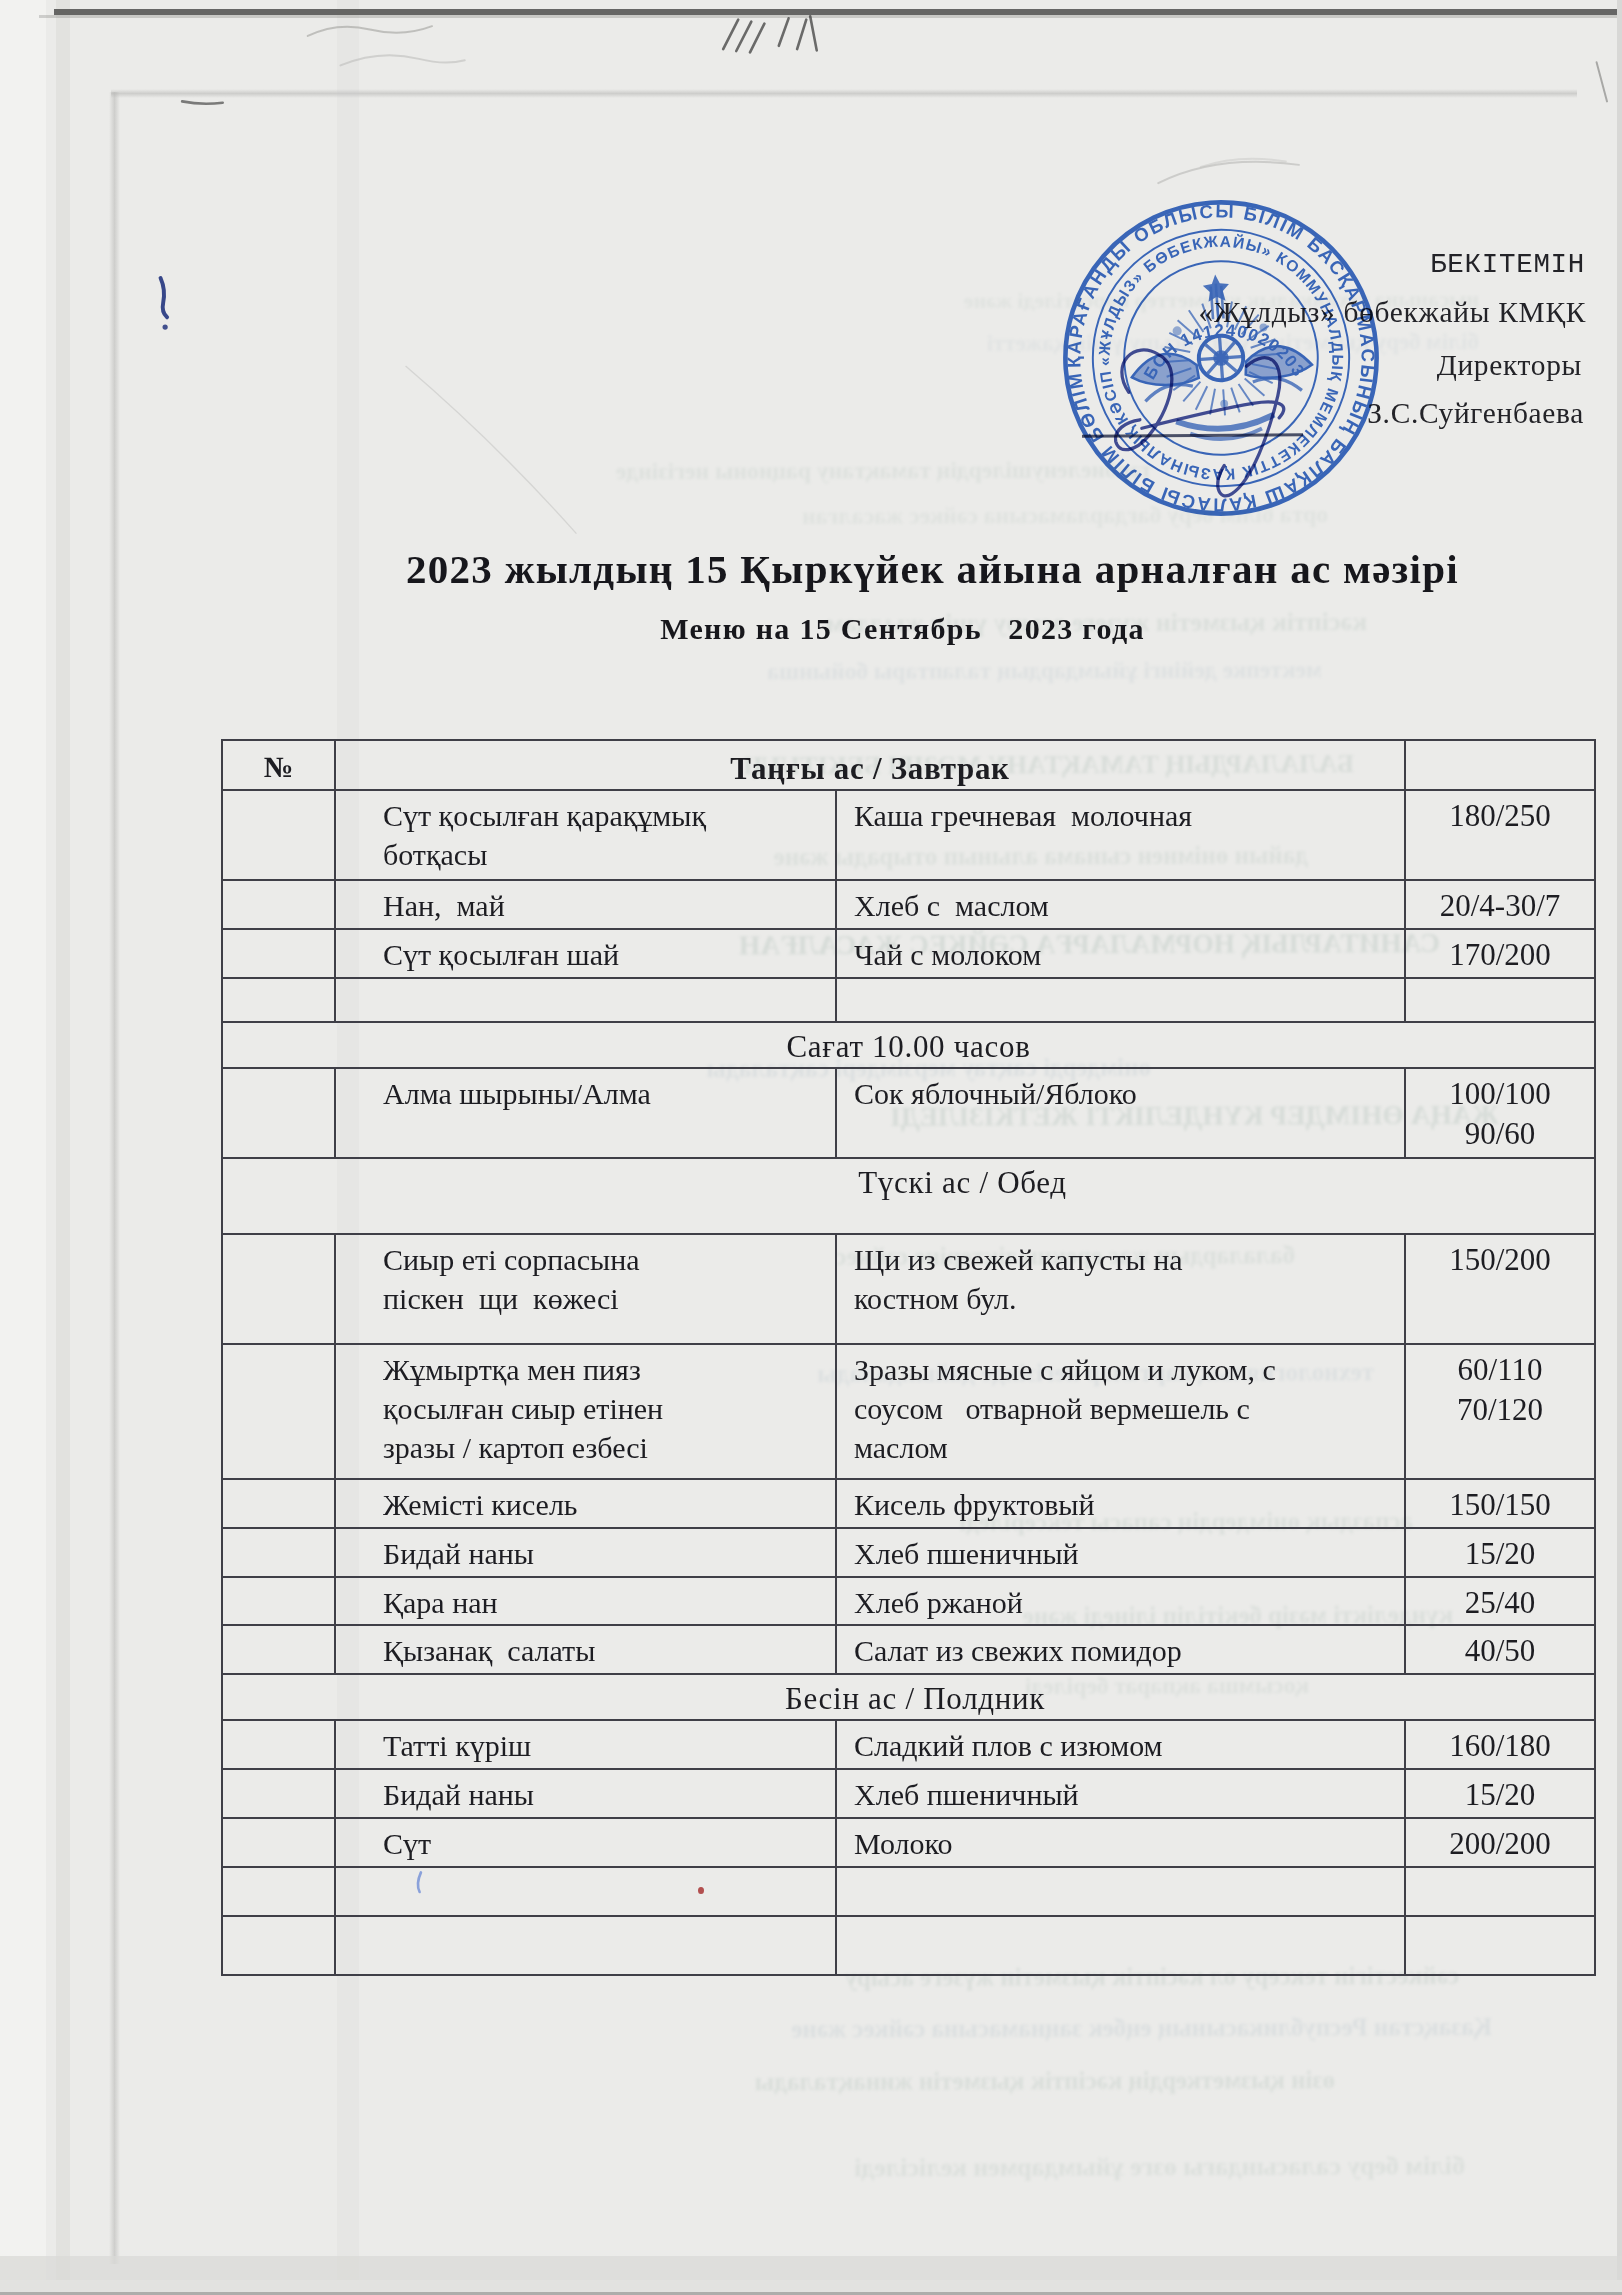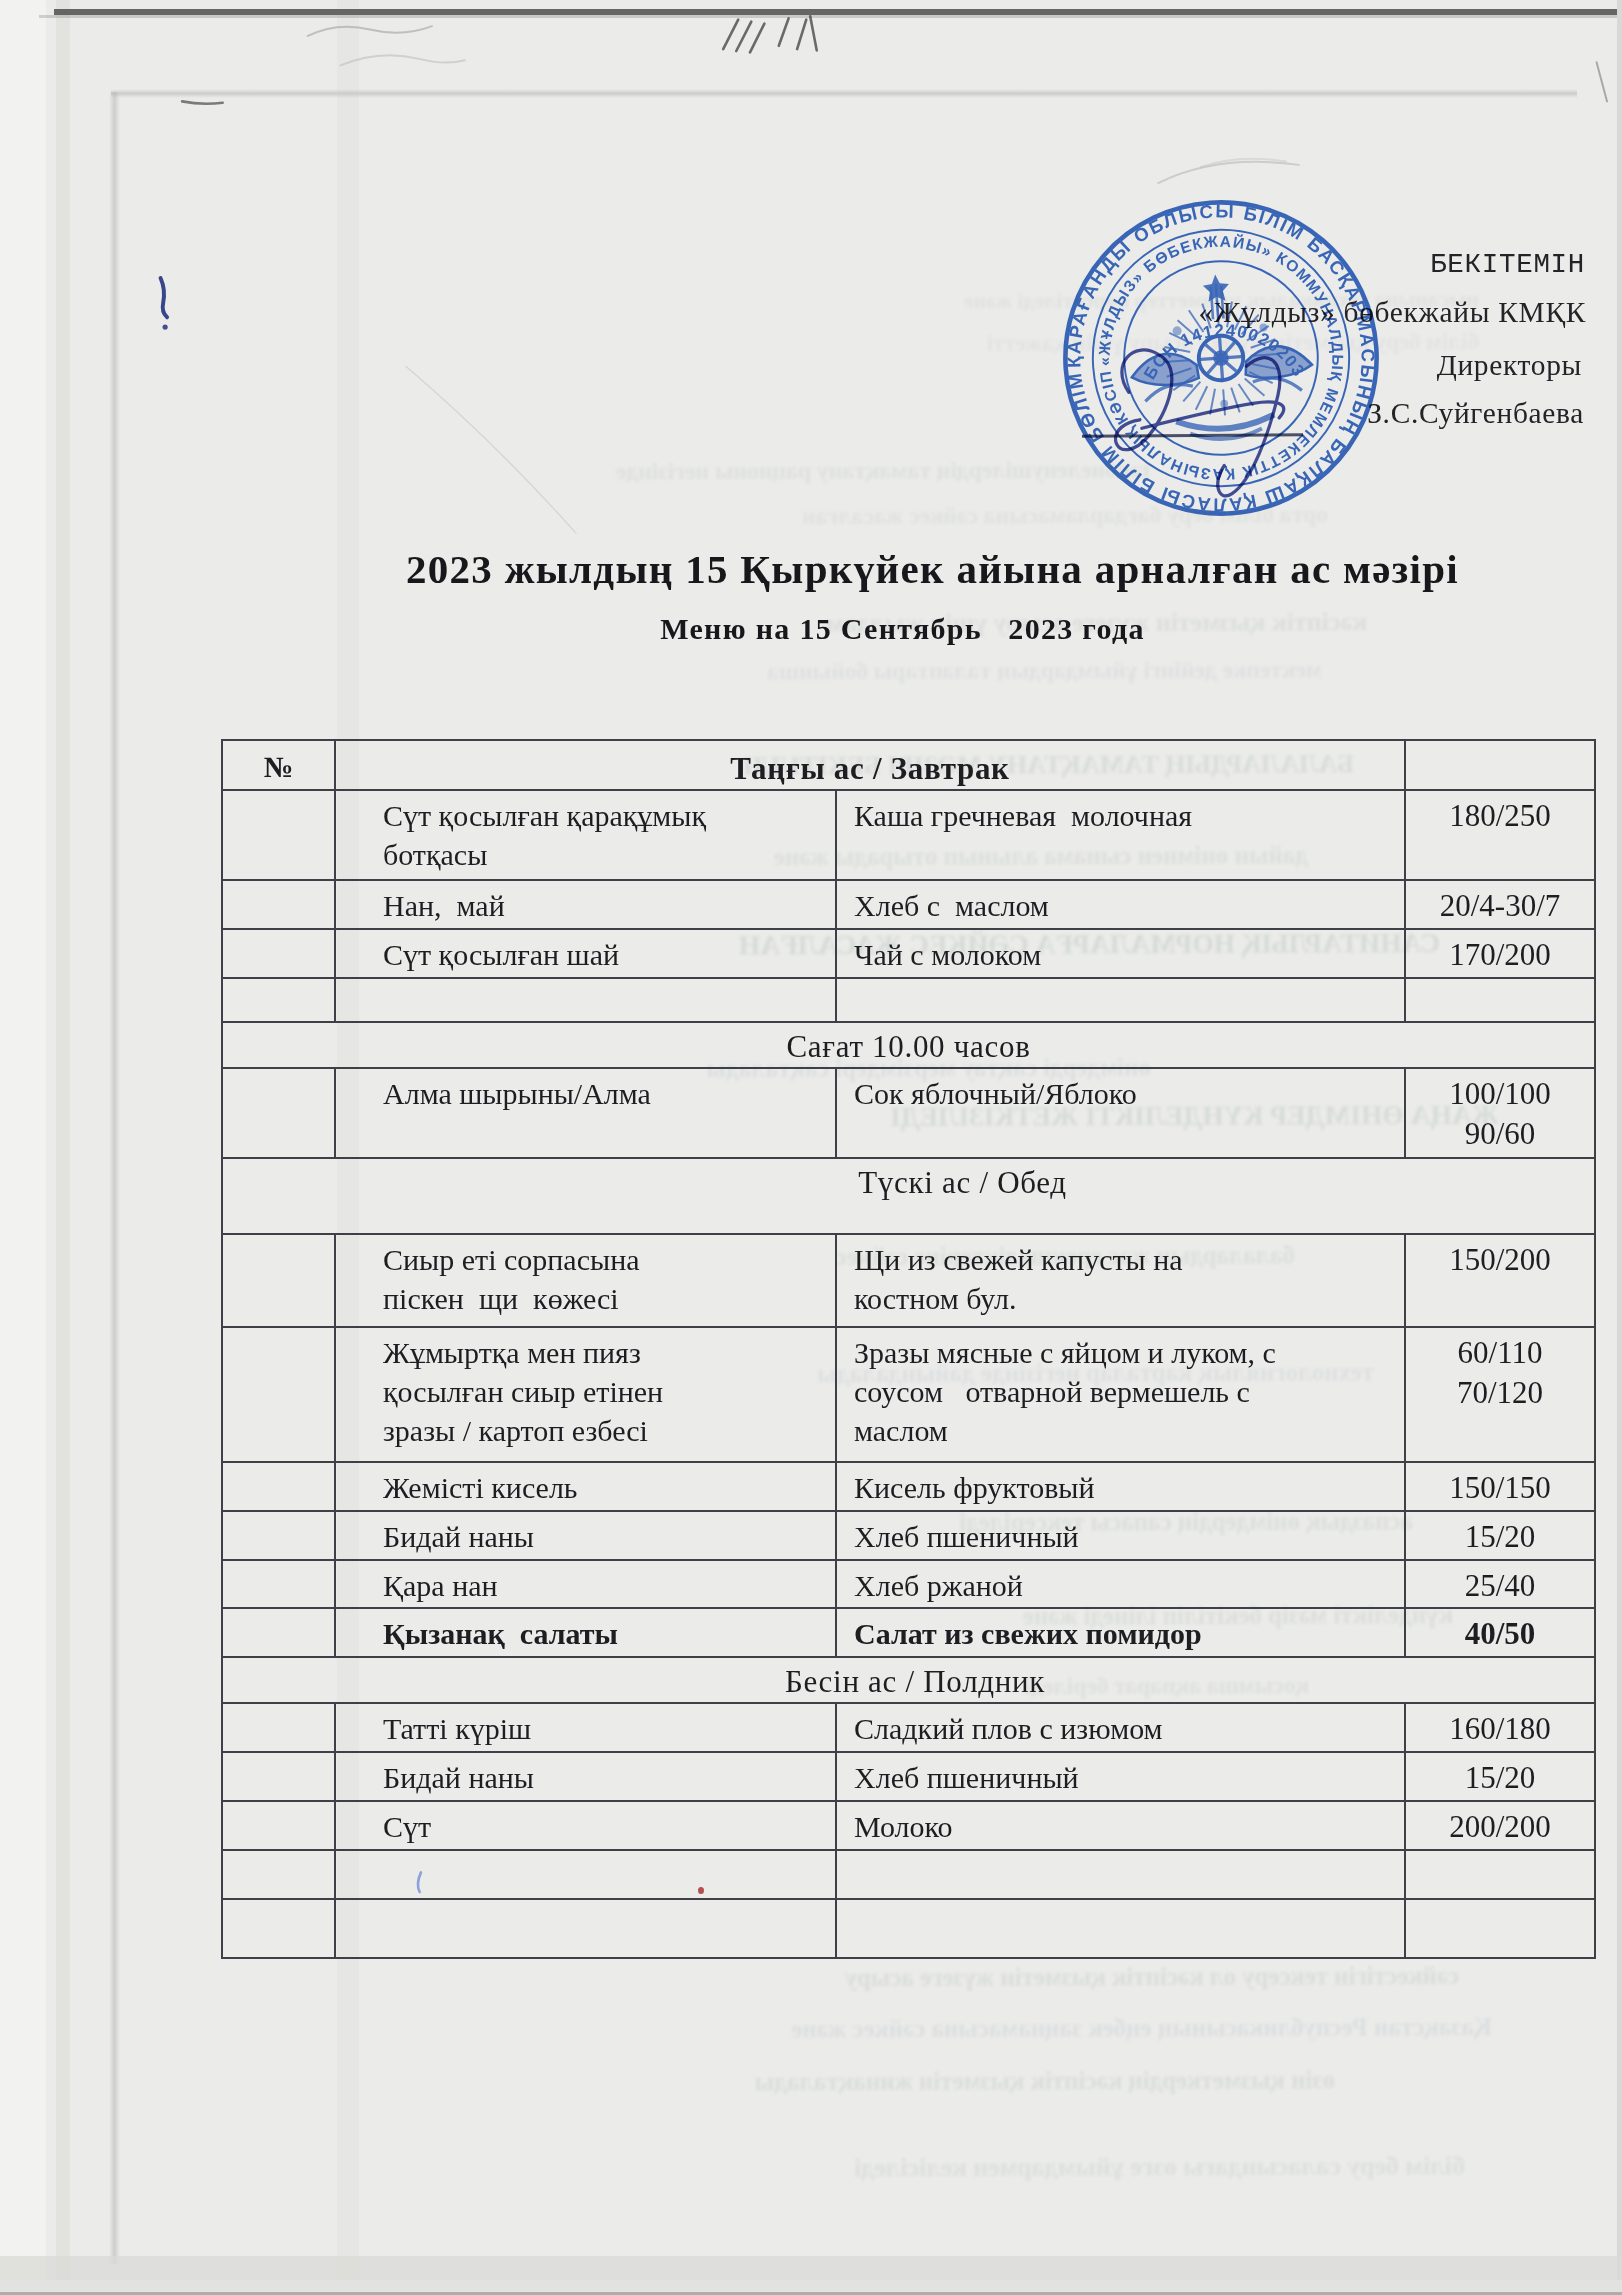--- a/index.html
+++ b/index.html
@@ -216,21 +216,21 @@
         <tr style="height: 90px;">
           <td class="cell-num"></td>
           <td class="cell-kk">Алма шырыны/Алма</td>
           <td class="cell-ru">Сок яблочный/Яблоко</td>
           <td class="cell-portion">100/100
 90/60</td>
         </tr>
         <tr class="row-section" style="height: 76px;">
           <td colspan="4" style="padding-left: 108px;">Түскі ас / Обед</td>
         </tr>
-        <tr style="height: 93px;">
+        <tr style="height: 110px;">
           <td class="cell-num"></td>
           <td class="cell-kk">Сиыр еті сорпасына
 піскен &nbsp;щи &nbsp;көжесі</td>
           <td class="cell-ru">Щи из свежей капусты на
 костном бул.</td>
           <td class="cell-portion">150/200</td>
         </tr>
         <tr style="height: 135px;">
           <td class="cell-num"></td>
           <td class="cell-kk">Жұмыртқа мен пияз
@@ -253,21 +253,21 @@
           <td class="cell-kk">Бидай наны</td>
           <td class="cell-ru">Хлеб пшеничный</td>
           <td class="cell-portion">15/20</td>
         </tr>
         <tr style="height: 47px;">
           <td class="cell-num"></td>
           <td class="cell-kk">Қара нан</td>
           <td class="cell-ru">Хлеб ржаной</td>
           <td class="cell-portion">25/40</td>
         </tr>
-        <tr style="height: 46px; font-weight: bold;">
+        <tr style="height: 46px;">
           <td class="cell-num"></td>
           <td class="cell-kk">Қызанақ &nbsp;салаты</td>
           <td class="cell-ru">Салат из свежих помидор</td>
           <td class="cell-portion">40/50</td>
         </tr>
         <tr class="row-section" style="height: 39px;">
           <td colspan="4" style="padding-left: 13px;">Бесін ас / Полдник</td>
         </tr>
         <tr style="height: 46px;">
           <td class="cell-num"></td>

